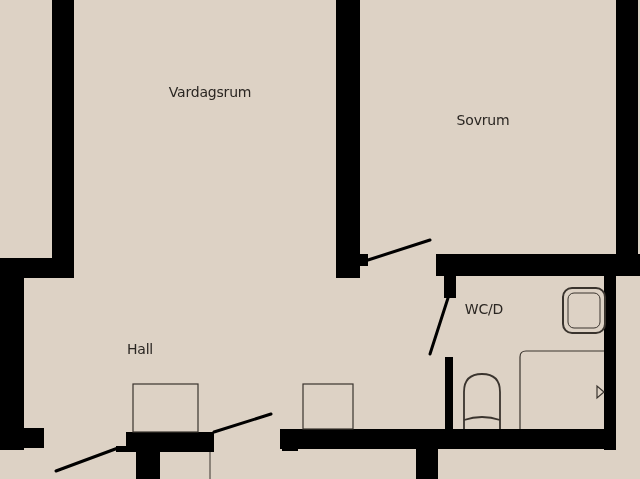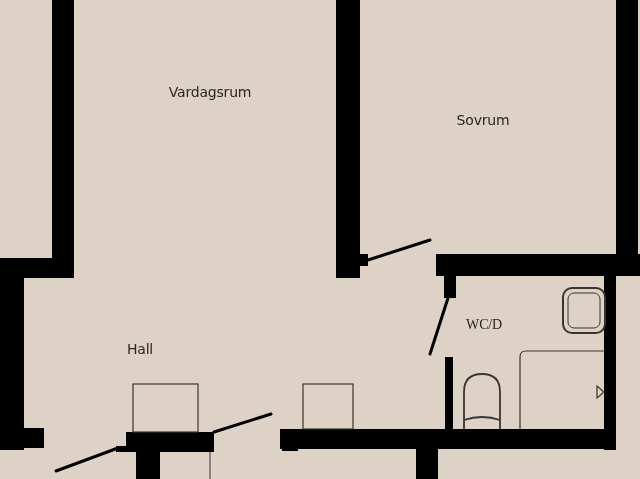--- a/index.html
+++ b/index.html
@@ -86,14 +86,14 @@
       <path d="M597 386 L597 398 L604 392 Z" stroke-width="1.2"></path>
 
       <path d="M464 429 L464 392 Q464 374 482 374 Q500 374 500 392 L500 429" stroke-width="1.8"></path>
       <path d="M464 420 Q482 414 500 420" stroke-width="1.8"></path>
     </g>
   </svg>
 
   <div class="label" style="left:210px; top:92px;">Vardagsrum</div>
   <div class="label" style="left:483px; top:92px;margin-top:28px;">Sovrum</div>
   <div class="label" style="left:140px; top:349px;">Hall</div>
-  <div class="label" style="left:484px; top:325px;font-family:Liberation Serif, serif;">WC/D</div>
+  <div class="label" style="left:484px; top:309px;">WC/D</div>
 </div>
 
 </body></html>

